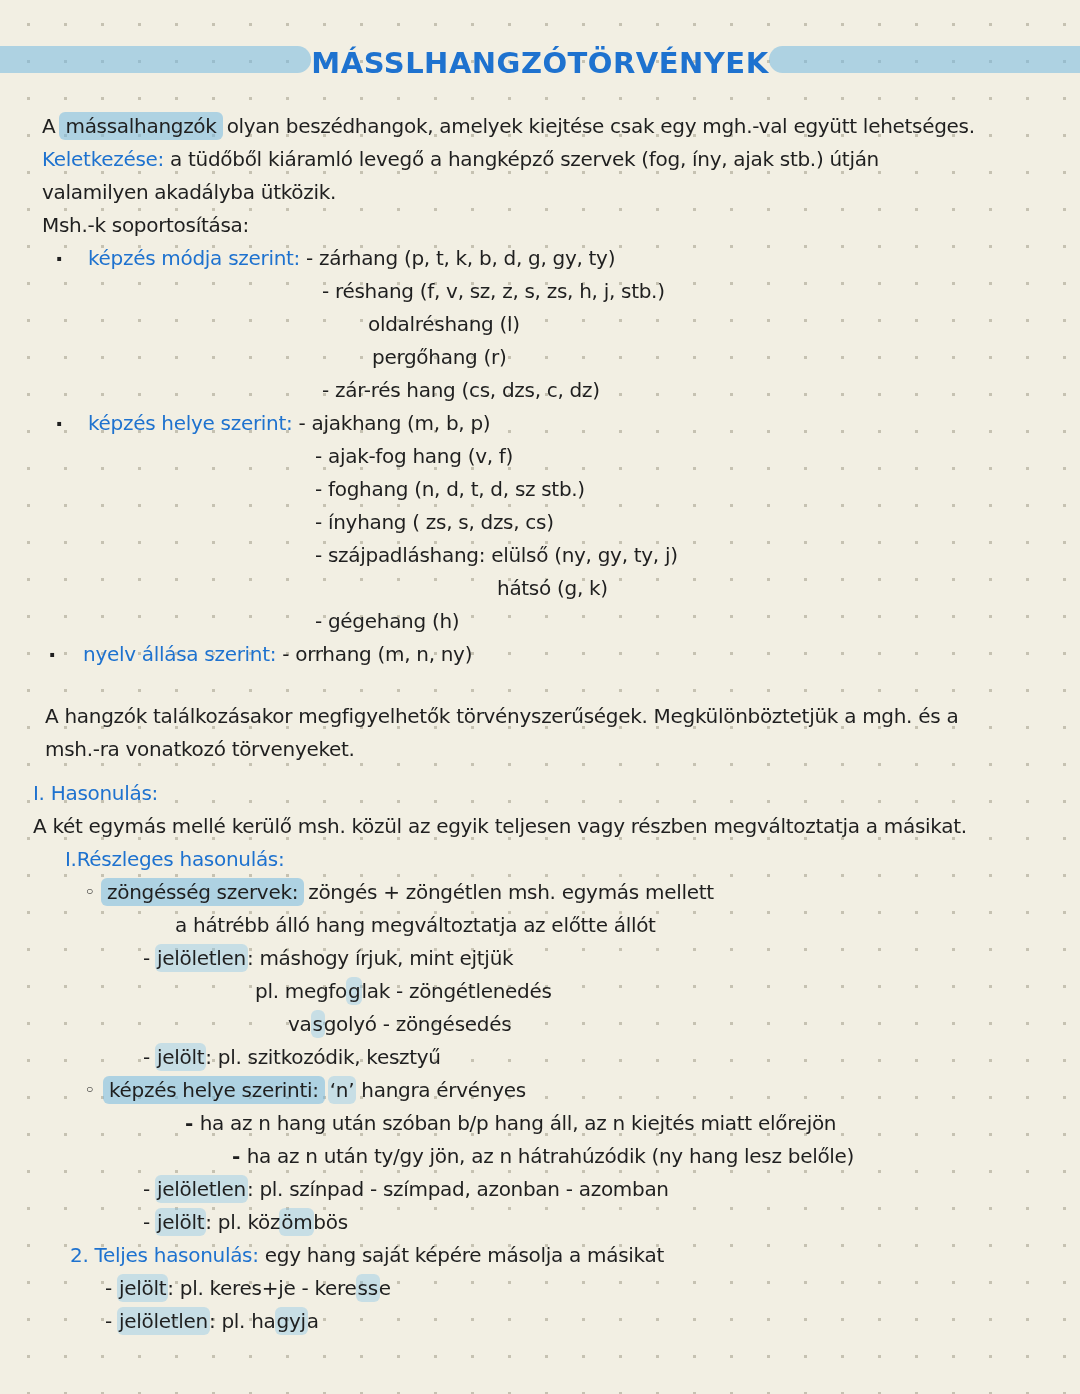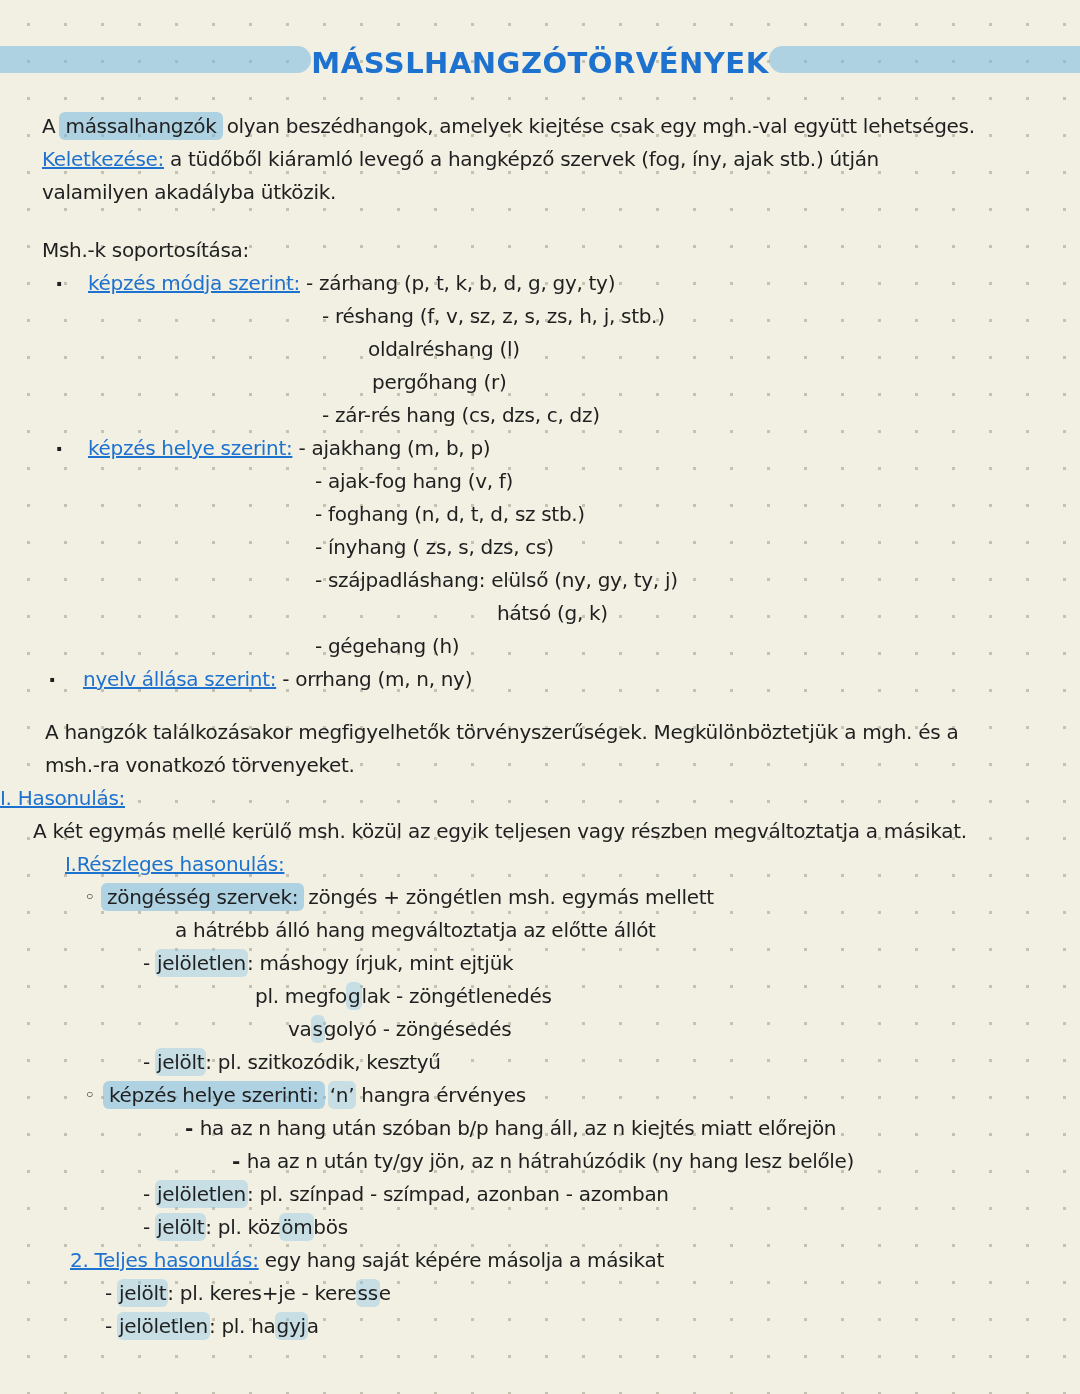--- a/index.html
+++ b/index.html
@@ -52,21 +52,21 @@
   }
   .bullet {
     position: absolute;
     top: 0;
     font-weight: bold;
     color: #1f1f1f;
   }
   .bullet-dot  { font-size: 22px; }
   .bullet-ring { font-size: 15px; }
   .s-k  { color: #1f1f1f; }
-  .s-b  { color: #1e72cf; text-decoration: underline; }
+  .s-b  { color: #1e72cf; }
   .s-bold { color: #1f1f1f; font-weight: bold; }
   .s-hl {
     color: #1f1f1f;
     background: rgba(118, 186, 226, 0.55);
     border-radius: 6px;
     padding: 2px 6px;
     margin: 16px -2px;
   }
   .s-hls {
     color: #1f1f1f;
@@ -82,37 +82,37 @@
 <div class="page">
   <div class="title-row">
     <div class="bar bar-left"></div>
     <div class="page-title">MÁSSLHANGZÓTÖRVÉNYEK</div>
     <div class="bar bar-right"></div>
   </div>
   <div class="notes-body">
       <div class="line" style="padding-left: 42px;"><span class="s-k">A </span><span class="s-hl">mássalhangzók</span><span class="s-k"> olyan beszédhangok, amelyek kiejtése csak egy mgh.-val együtt lehetséges.</span></div>
       <div class="line" style="padding-left: 42px;"><span class="s-b">Keletkezése:</span><span class="s-k"> a tüdőből kiáramló levegő a hangképző szervek (fog, íny, ajak stb.) útján</span></div>
       <div class="line" style="padding-left: 42px;"><span class="s-k">valamilyen akadályba ütközik.</span></div>
-      <div class="line" style="padding-left: 42px; margin-top: 25px;"><span class="s-k">Msh.-k soportosítása:</span></div>
+      <div class="line" style="padding-left: 42px; "><span class="s-k">Msh.-k soportosítása:</span></div>
       <div class="line" style="padding-left: 88px;"><span class="bullet bullet-dot" style="left: 55px;">·</span><span class="s-b">képzés módja szerint:</span><span class="s-k"> - zárhang (p, t, k, b, d, g, gy, ty)</span></div>
       <div class="line" style="padding-left: 322px;"><span class="s-k">- réshang (f, v, sz, z, s, zs, h, j, stb.)</span></div>
       <div class="line" style="padding-left: 368px;"><span class="s-k">oldalréshang (l)</span></div>
       <div class="line" style="padding-left: 372px;"><span class="s-k">pergőhang (r)</span></div>
       <div class="line" style="padding-left: 322px;"><span class="s-k">- zár-rés hang (cs, dzs, c, dz)</span></div>
       <div class="line" style="padding-left: 88px;"><span class="bullet bullet-dot" style="left: 55px;">·</span><span class="s-b">képzés helye szerint:</span><span class="s-k"> - ajakhang (m, b, p)</span></div>
       <div class="line" style="padding-left: 315px;"><span class="s-k">- ajak-fog hang (v, f)</span></div>
       <div class="line" style="padding-left: 315px;"><span class="s-k">- foghang (n, d, t, d, sz stb.)</span></div>
       <div class="line" style="padding-left: 315px;"><span class="s-k">- ínyhang ( zs, s, dzs, cs)</span></div>
       <div class="line" style="padding-left: 315px;"><span class="s-k">- szájpadláshang: elülső (ny, gy, ty, j)</span></div>
       <div class="line" style="padding-left: 497px;"><span class="s-k">hátsó (g, k)</span></div>
       <div class="line" style="padding-left: 315px;"><span class="s-k">- gégehang (h)</span></div>
       <div class="line" style="padding-left: 83px;"><span class="bullet bullet-dot" style="left: 48px;">·</span><span class="s-b">nyelv állása szerint:</span><span class="s-k"> - orrhang (m, n, ny)</span></div>
-      <div class="line" style="padding-left: 45px; margin-top: 20px;"><span class="s-k">A hangzók találkozásakor megfigyelhetők törvényszerűségek. Megkülönböztetjük a mgh. és a</span></div>
+      <div class="line" style="padding-left: 45px; margin-top: 29px;"><span class="s-k">A hangzók találkozásakor megfigyelhetők törvényszerűségek. Megkülönböztetjük a mgh. és a</span></div>
       <div class="line" style="padding-left: 45px;"><span class="s-k">msh.-ra vonatkozó törvenyeket.</span></div>
-      <div class="line" style=""><span class="s-b">I. Hasonulás:</span></div>
+      <div class="line" style="padding-left: 33px; margin-top: 11px;"><span class="s-b">I. Hasonulás:</span></div>
       <div class="line" style="padding-left: 33px;"><span class="s-k">A két egymás mellé kerülő msh. közül az egyik teljesen vagy részben megváltoztatja a másikat.</span></div>
       <div class="line" style="padding-left: 65px;"><span class="s-b">I.Részleges hasonulás:</span></div>
       <div class="line" style="padding-left: 103px;"><span class="bullet bullet-ring" style="left: 85px;">◦</span><span class="s-hl">zöngésség szervek:</span><span class="s-k"> zöngés + zöngétlen msh. egymás mellett</span></div>
       <div class="line" style="padding-left: 175px;"><span class="s-k">a hátrébb álló hang megváltoztatja az előtte állót</span></div>
       <div class="line" style="padding-left: 143px;"><span class="s-k">- </span><span class="s-hls">jelöletlen</span><span class="s-k">: máshogy írjuk, mint ejtjük</span></div>
       <div class="line" style="padding-left: 255px;"><span class="s-k">pl. megfo</span><span class="s-hls">g</span><span class="s-k">lak - zöngétlenedés</span></div>
       <div class="line" style="padding-left: 288px;"><span class="s-k">va</span><span class="s-hls">s</span><span class="s-k">golyó - zöngésedés</span></div>
       <div class="line" style="padding-left: 143px;"><span class="s-k">- </span><span class="s-hls">jelölt</span><span class="s-k">: pl. szitkozódik, kesztyű</span></div>
       <div class="line" style="padding-left: 105px;"><span class="bullet bullet-ring" style="left: 85px;">◦</span><span class="s-hl">képzés helye szerinti:</span><span class="s-k"> </span><span class="s-hls">‘n’</span><span class="s-k"> hangra érvényes</span></div>
       <div class="line" style="padding-left: 185px;"><span class="s-bold">- </span><span class="s-k">ha az n hang után szóban b/p hang áll, az n kiejtés miatt előrejön</span></div>

